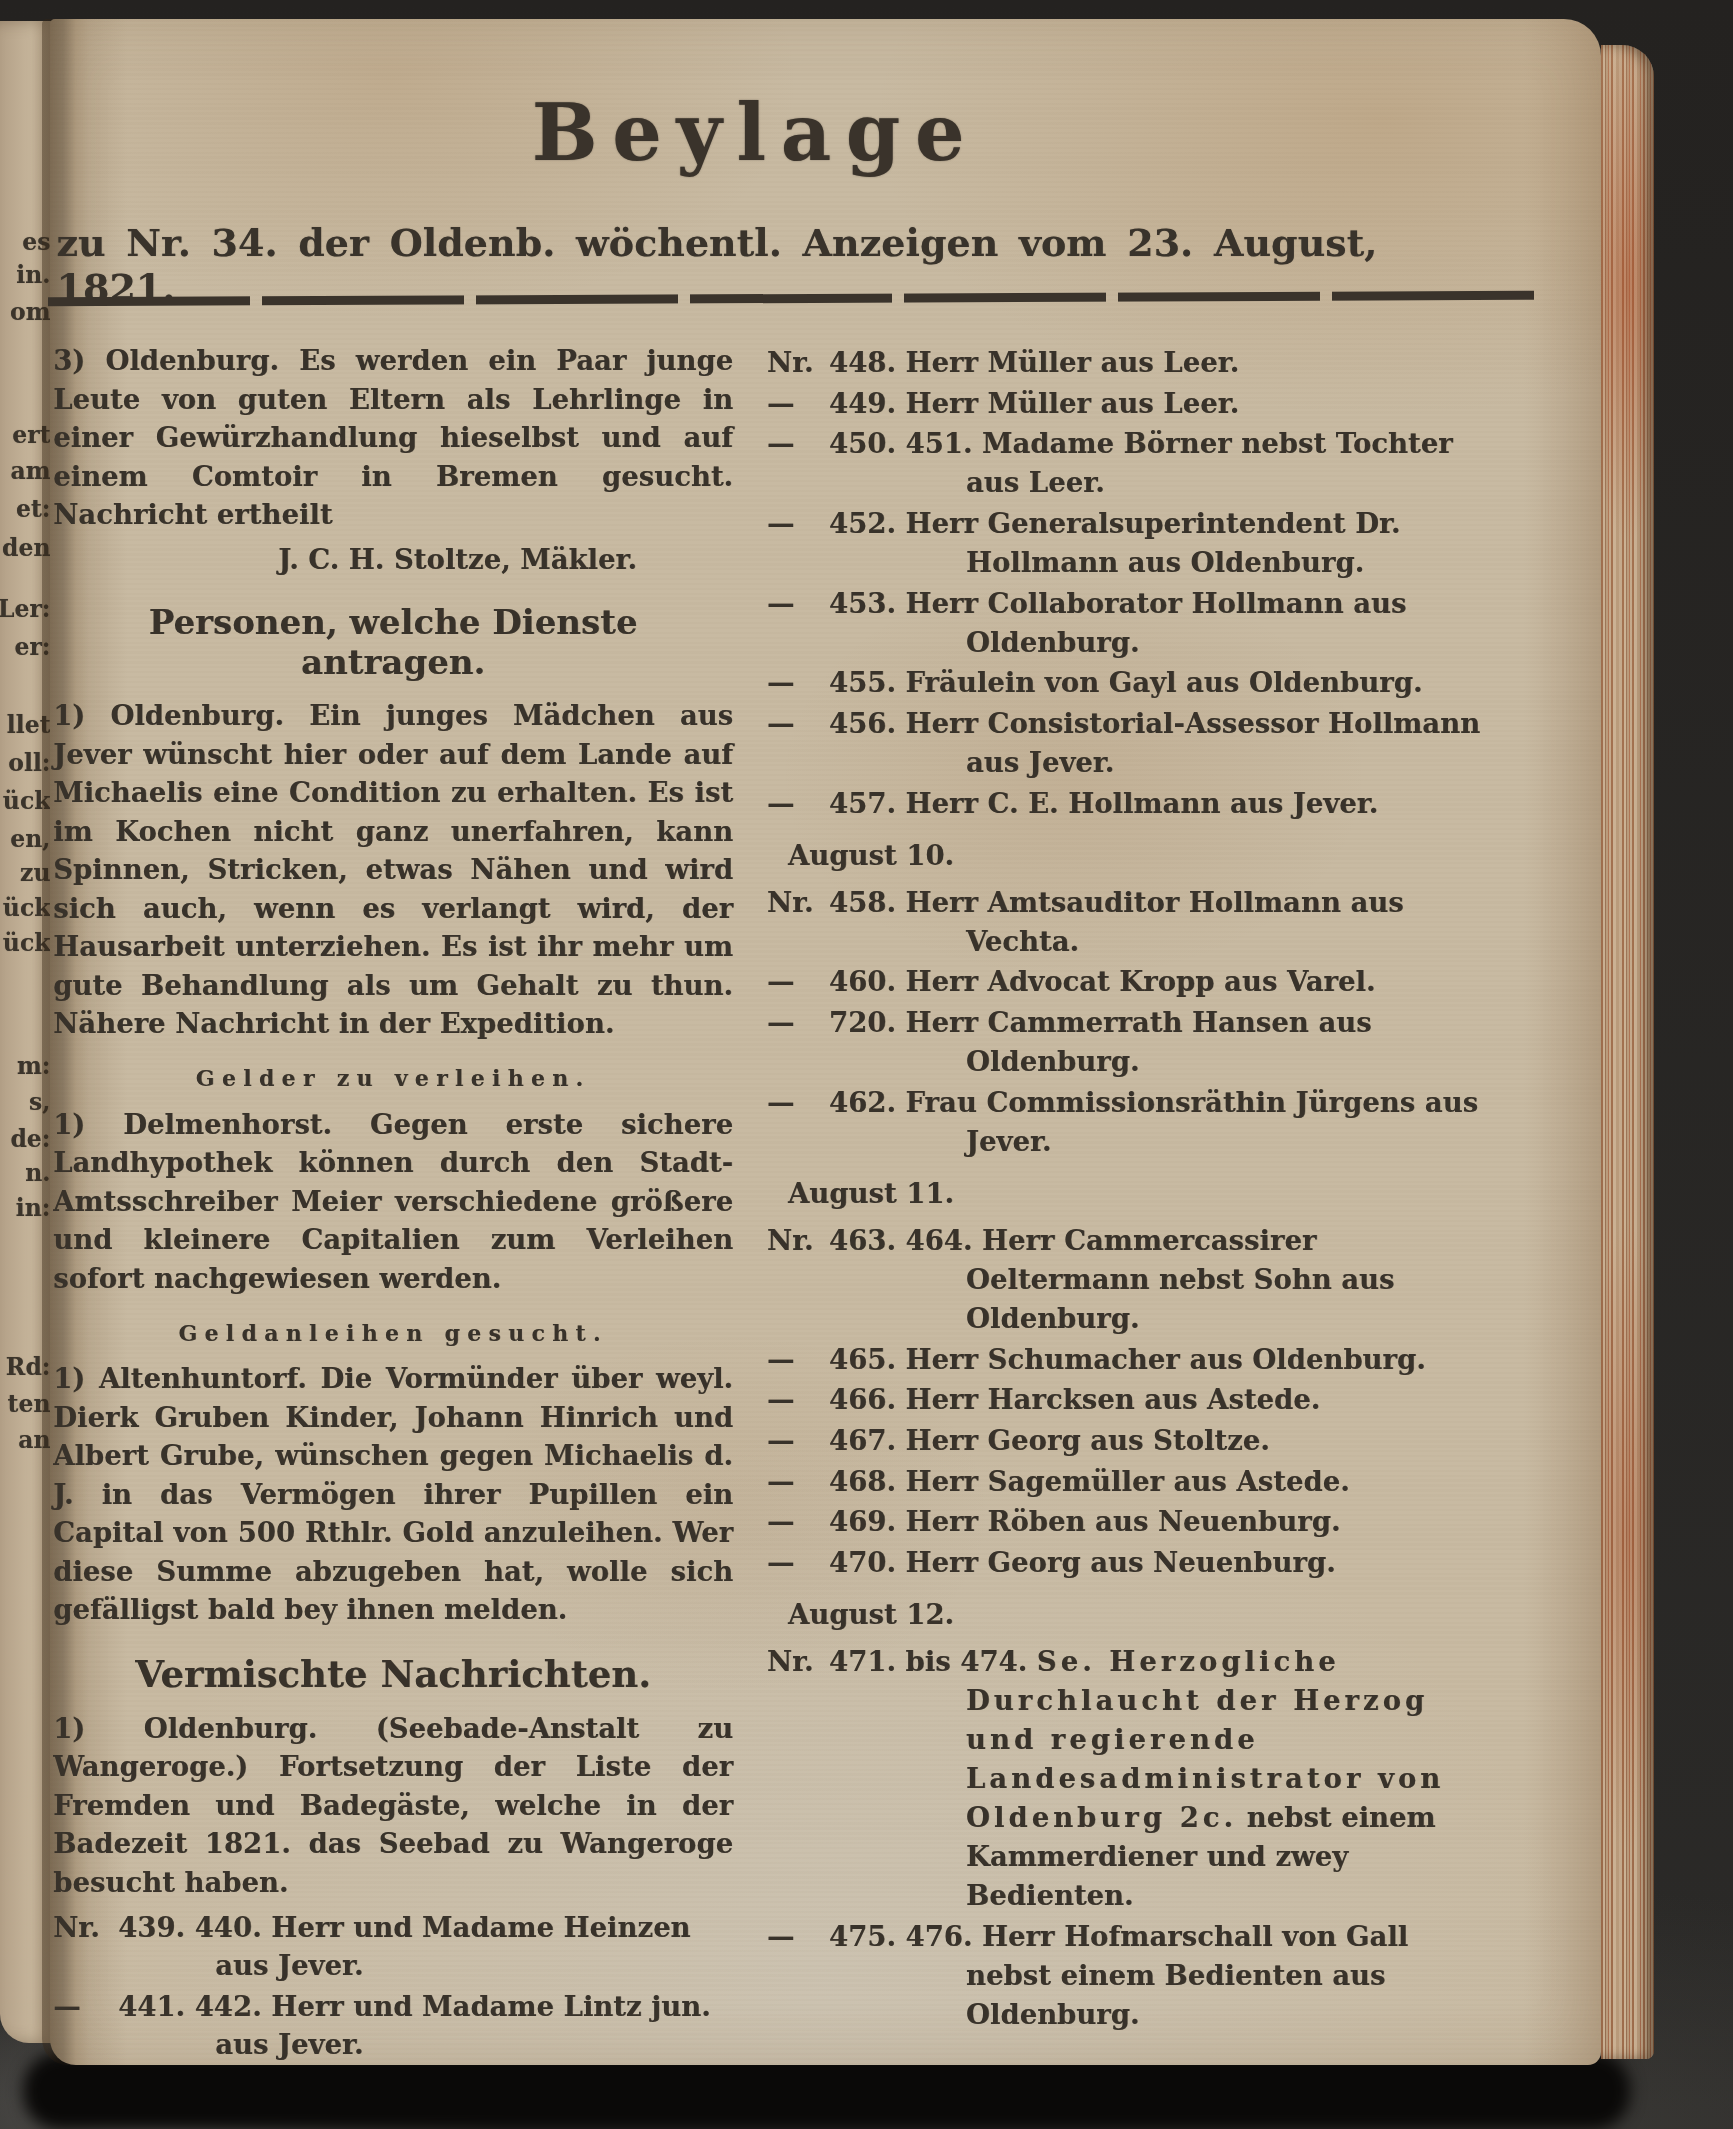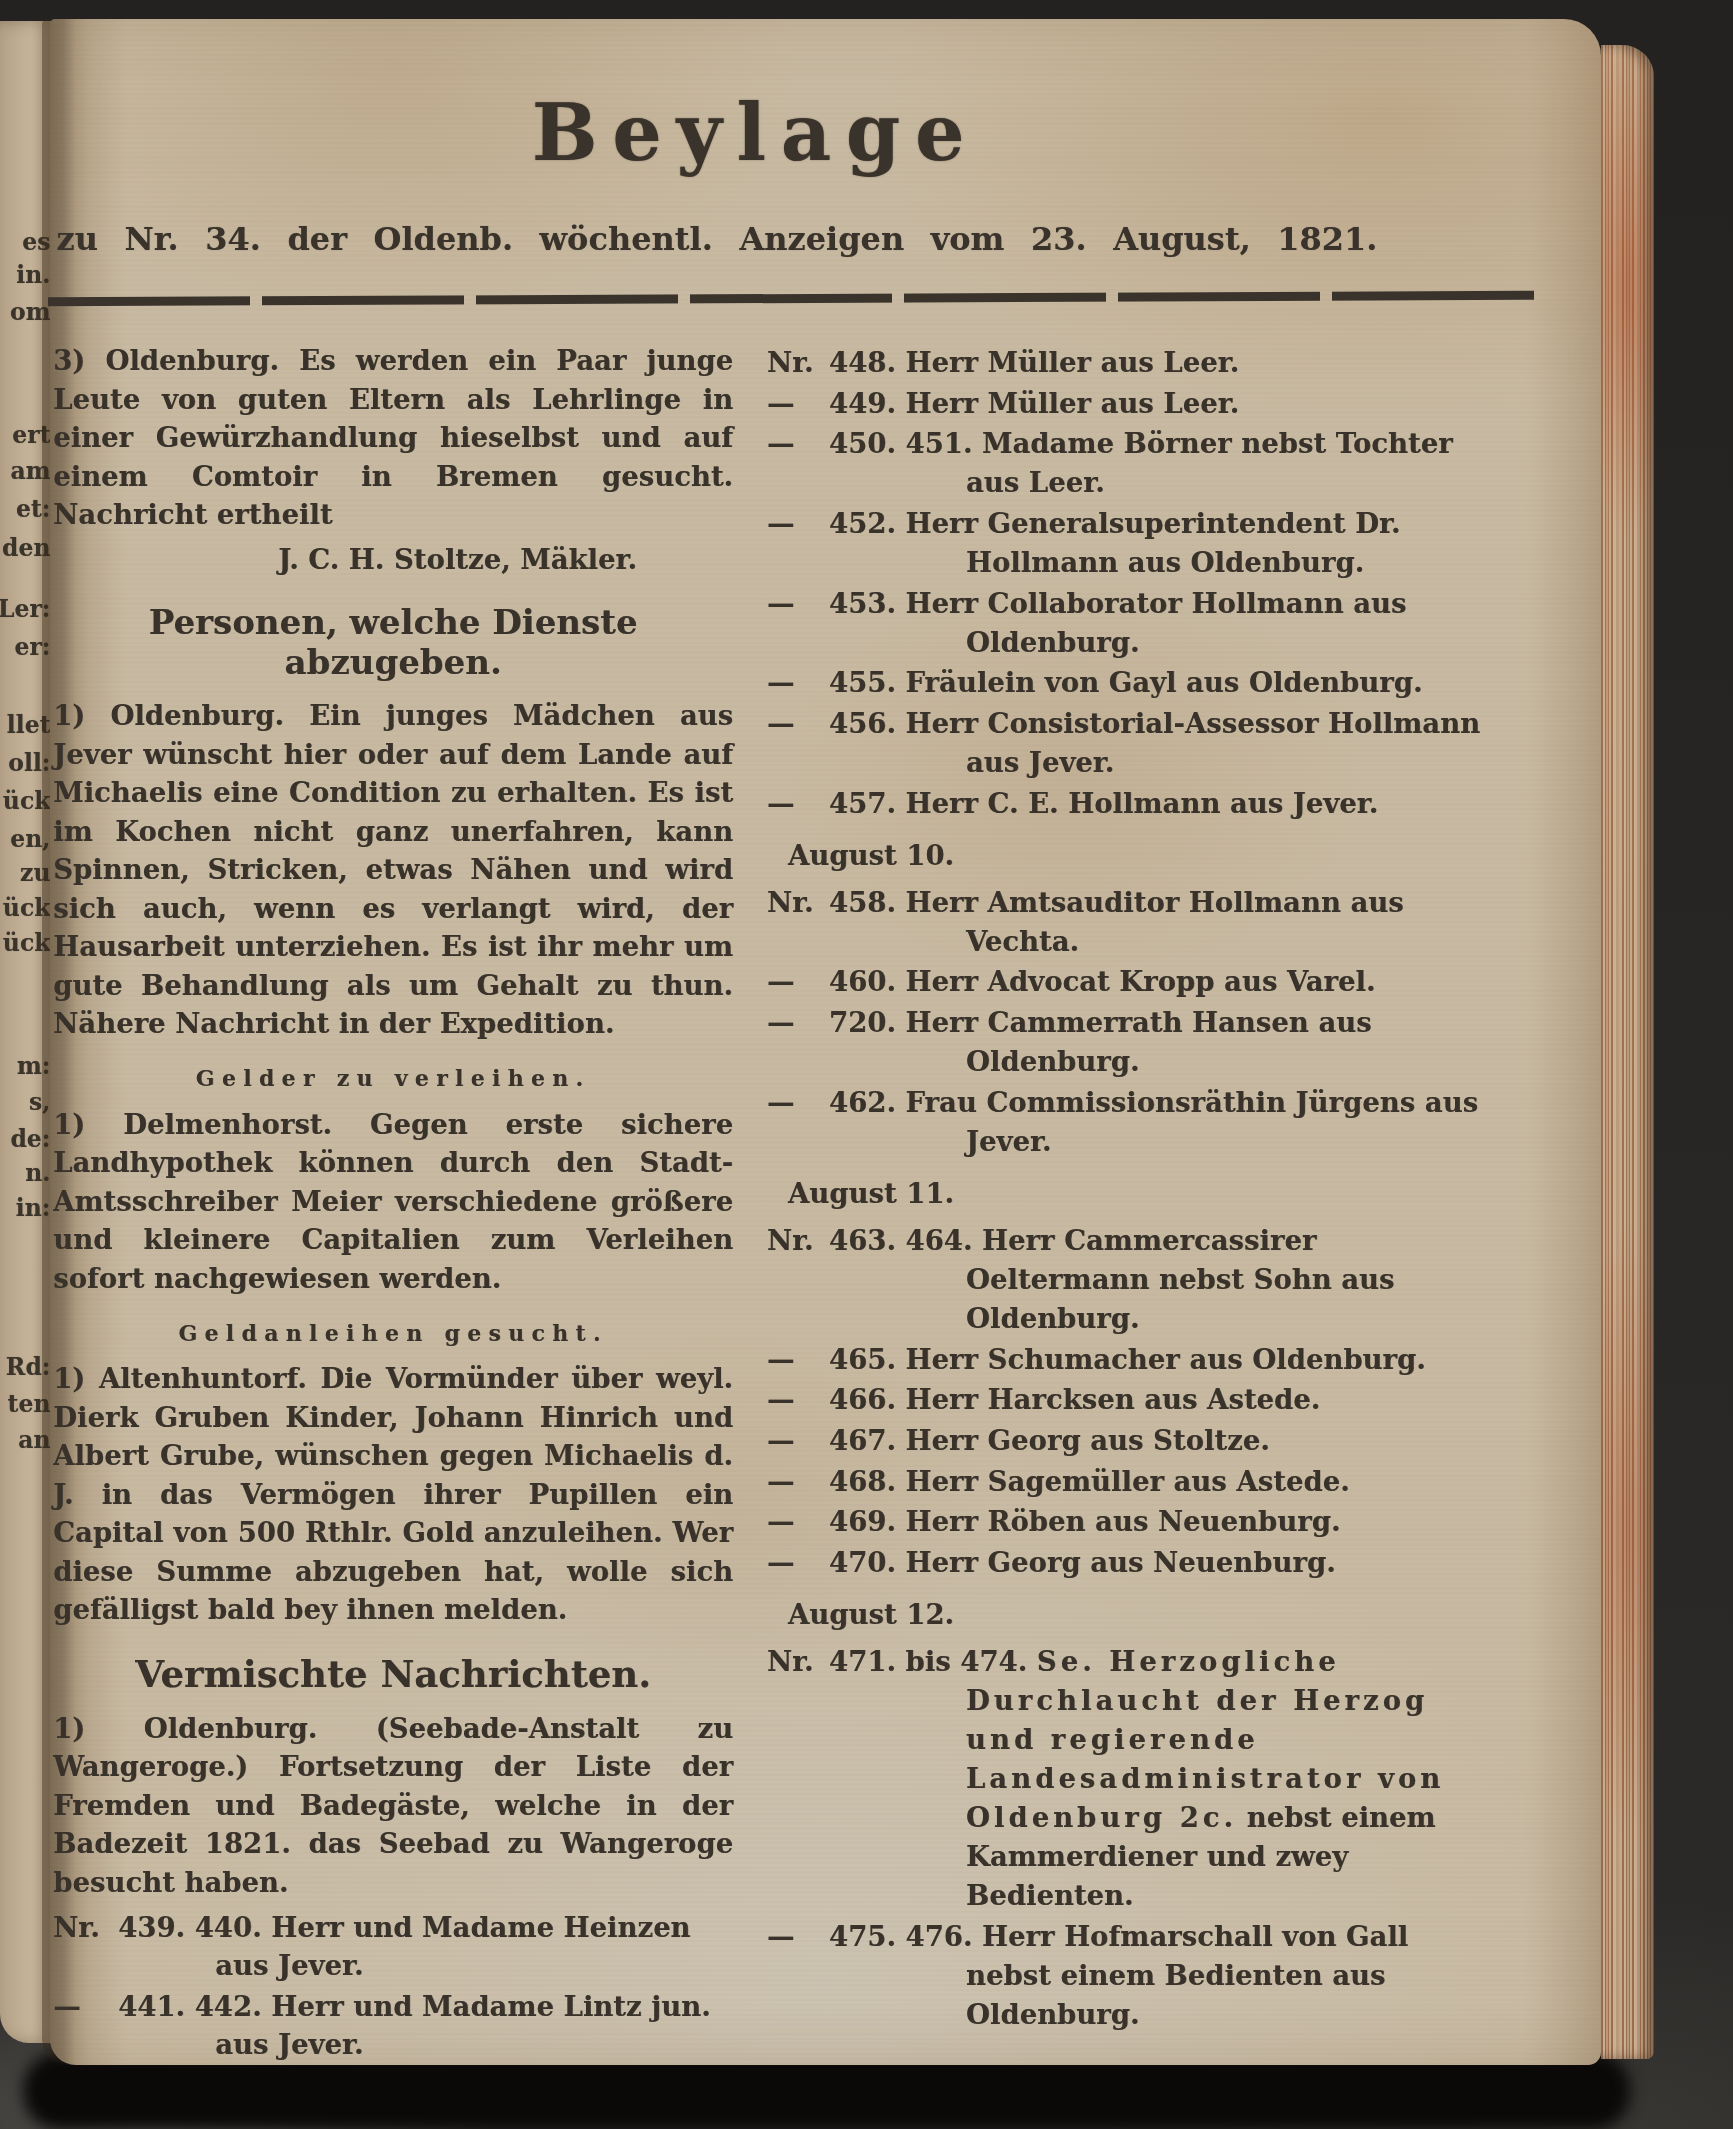--- a/index.html
+++ b/index.html
@@ -67,21 +67,21 @@
   }
   
   .title{
     position:absolute; top:68px; left:0; width:100%; text-align:center;
     transform:translateX(-70px);
     font-size:78px; font-weight:bold; letter-spacing:14.6px; color:#3a332b;
     text-shadow:0 0 1.6px rgba(58,51,43,.55);
   }
   .subtitle{
     position:absolute; top:201px; left:6.5px; width:1321px;
-    font-size:32px; font-weight:bold; color:#39332b; word-spacing:2.4px;
+    font-size:38px; font-weight:bold; color:#39332b; word-spacing:2.4px;
     text-align:justify; text-align-last:justify;
     text-shadow:0 0 0.8px rgba(57,51,43,.5);
   }
   .rule{
     position:absolute; top:275px; left:-1.6px; width:1486px; height:9px;
     background:repeating-linear-gradient(90deg,#3a332b 0 202px, rgba(0,0,0,0) 202px 214px);
     transform:rotate(-.25deg);
   }
   
   .col{
@@ -139,21 +139,21 @@
     <div class="crease"></div>
 
     <div class="title">Beylage</div>
     <div class="subtitle">zu Nr. 34. der Oldenb. wöchentl. Anzeigen vom 23. August, 1821.</div>
     <div class="rule"></div>
 
     <div class="col colL">
       <div class="para">3) Oldenburg. Es werden ein Paar junge Leute von guten Eltern als Lehrlinge in einer Gewürzhandlung hieselbst und auf einem Comtoir in Bremen gesucht. Nachricht ertheilt</div>
       <div class="sig">J. C. H. Stoltze, Mäkler.</div>
 
-      <div class="h1">Personen, welche Dienste abzugeben.</div>
+      <div class="h1">Personen, welche Dienste antragen.</div>
       <div class="para">1) Oldenburg. Ein junges Mädchen aus Jever wünscht hier oder auf dem Lande auf Michaelis eine Condition zu erhalten. Es ist im Kochen nicht ganz unerfahren, kann Spinnen, Stricken, etwas Nähen und wird sich auch, wenn es verlangt wird, der Hausarbeit unterziehen. Es ist ihr mehr um gute Behandlung als um Gehalt zu thun. Nähere Nachricht in der Expedition.</div>
 
       <div class="h1 spread">Gelder zu verleihen.</div>
       <div class="para">1) Delmenhorst. Gegen erste sichere Landhypothek können durch den Stadt-Amtsschreiber Meier verschiedene größere und kleinere Capitalien zum Verleihen sofort nachgewiesen werden.</div>
 
       <div class="h1 spread">Geldanleihen gesucht.</div>
       <div class="para">1) Altenhuntorf. Die Vormünder über weyl. Dierk Gruben Kinder, Johann Hinrich und Albert Grube, wünschen gegen Michaelis d. J. in das Vermögen ihrer Pupillen ein Capital von 500 Rthlr. Gold anzuleihen. Wer diese Summe abzugeben hat, wolle sich gefälligst bald bey ihnen melden.</div>
 
       <div class="h1 big">Vermischte Nachrichten.</div>
       <div class="para">1) Oldenburg. (Seebade-Anstalt zu Wangeroge.) Fortsetzung der Liste der Fremden und Badegäste, welche in der Badezeit 1821. das Seebad zu Wangeroge besucht haben.</div>

